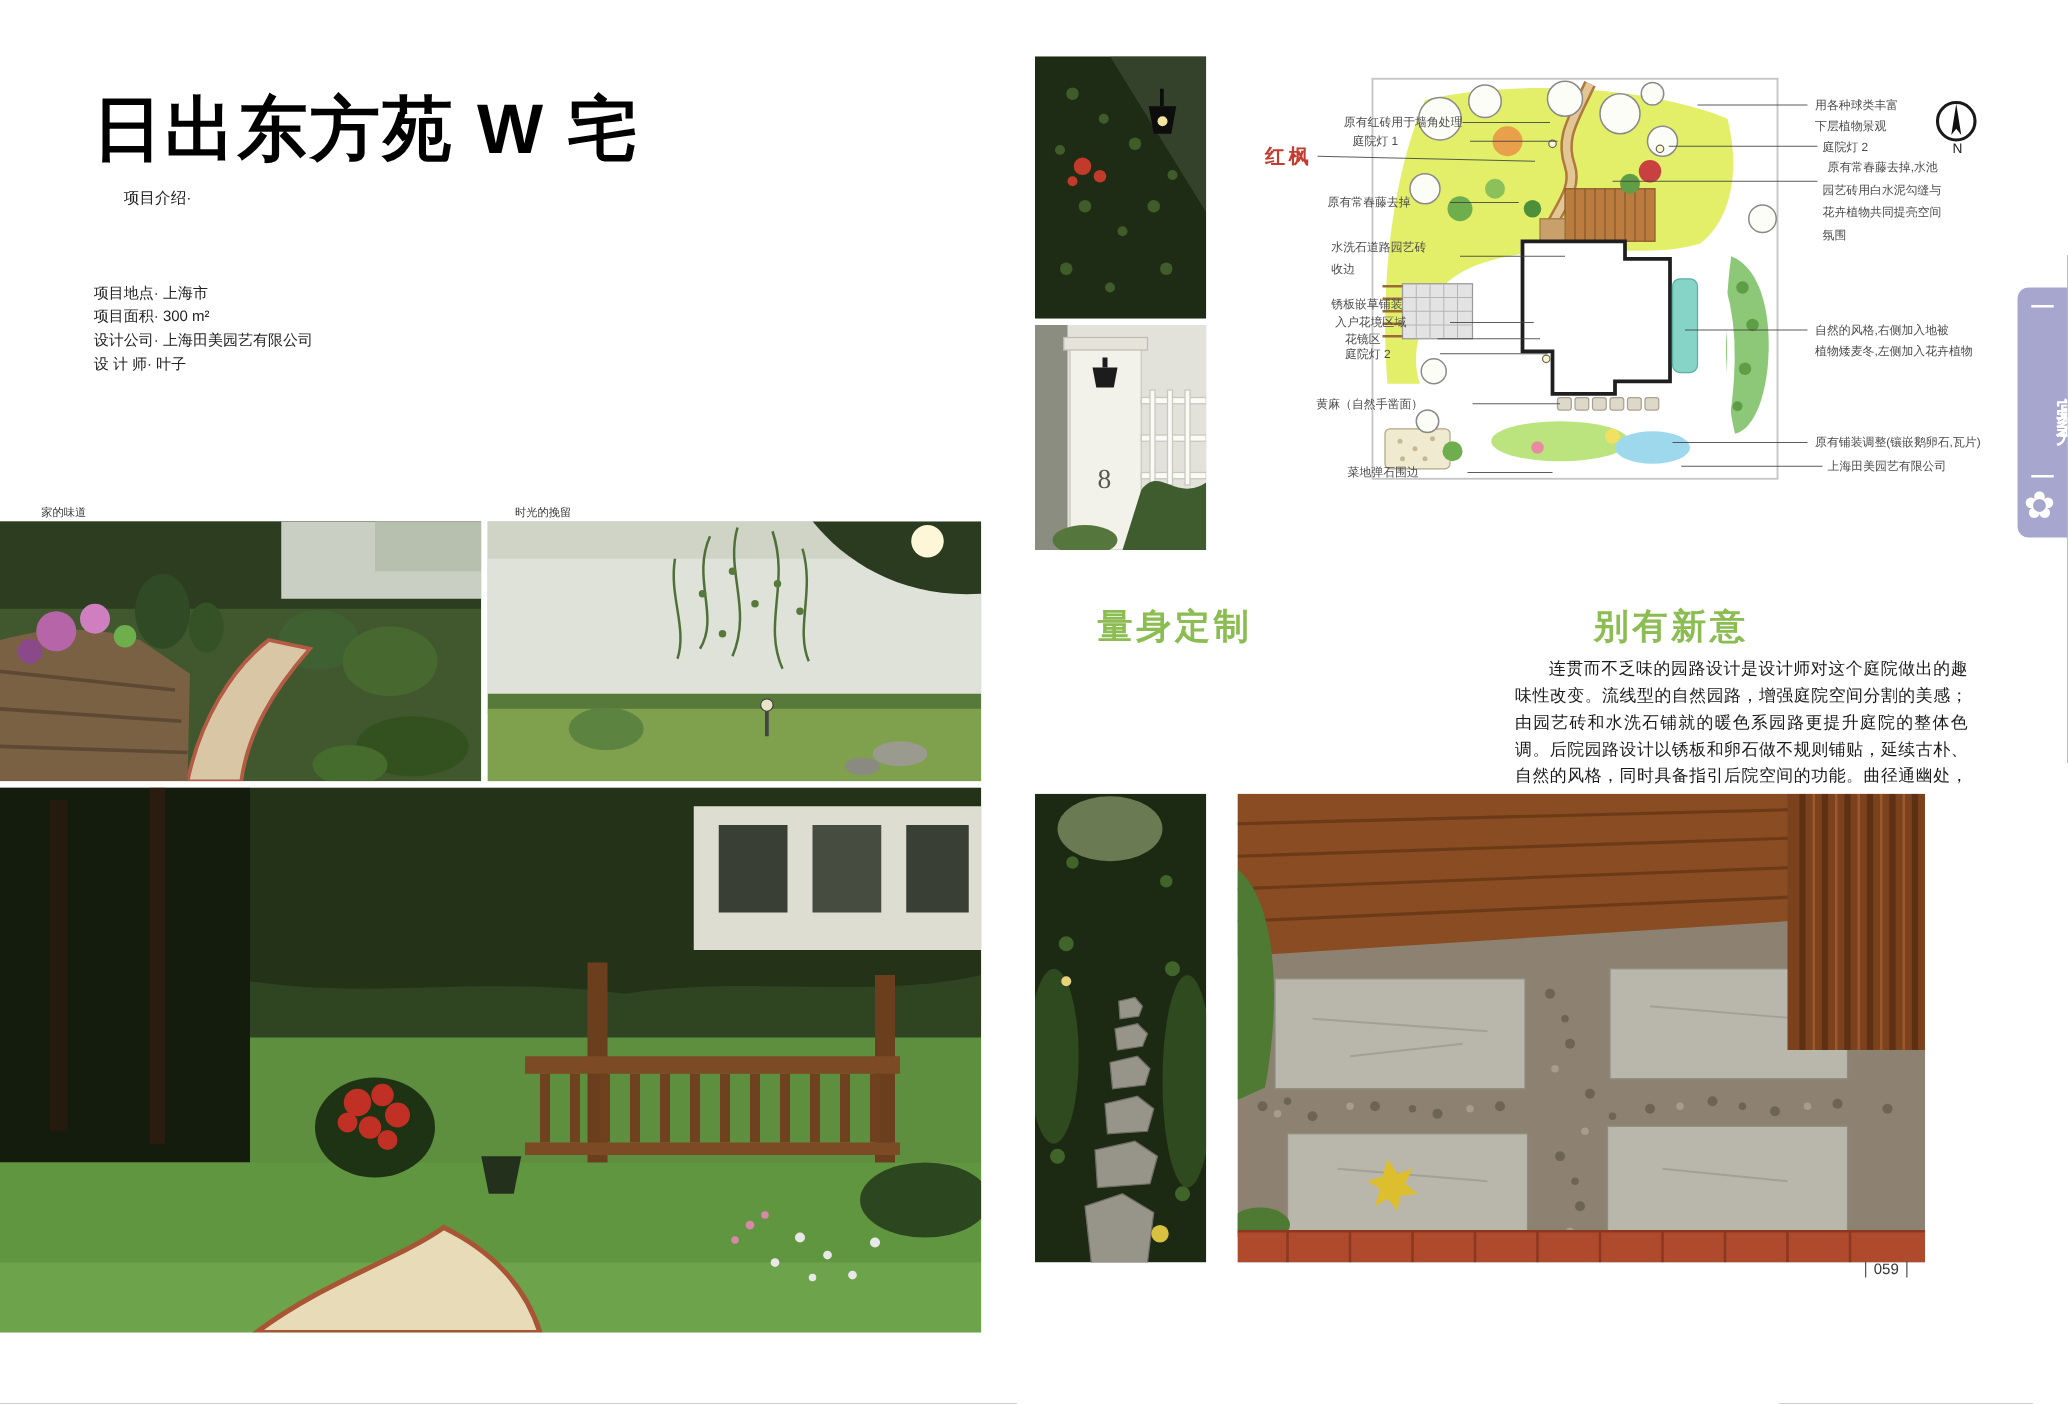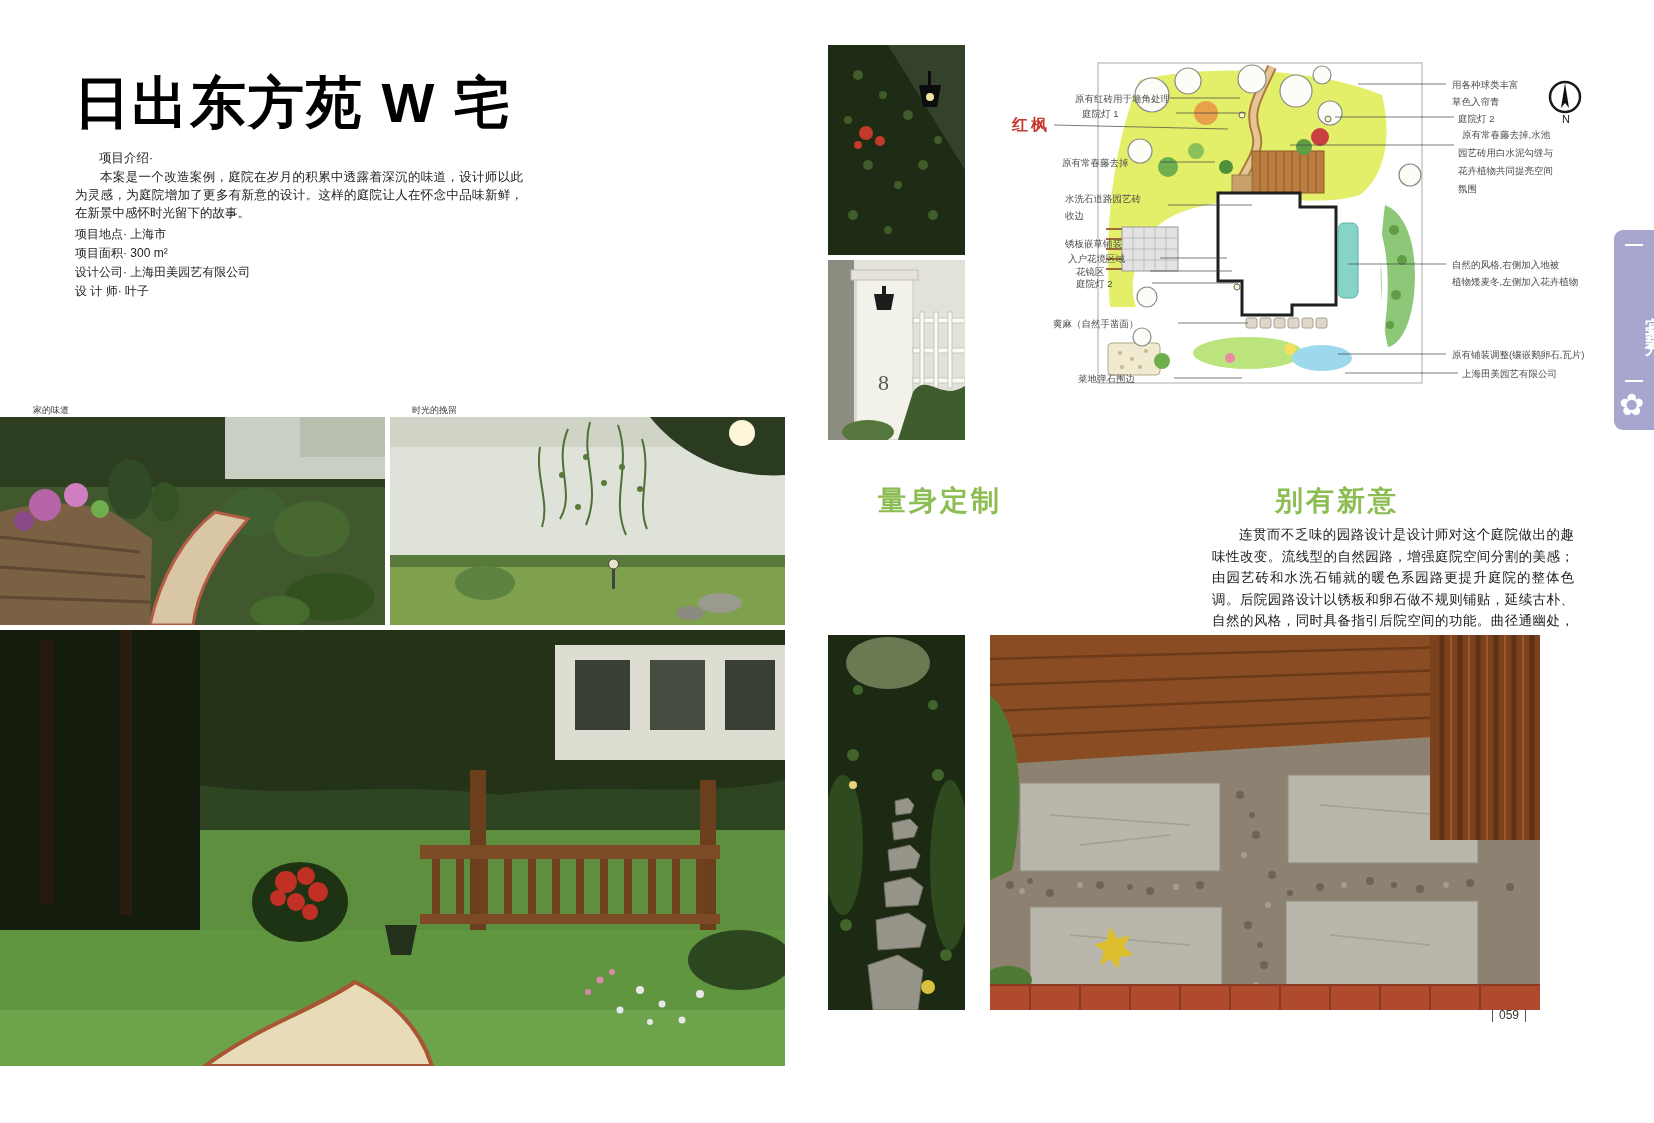--- a/index.html
+++ b/index.html
@@ -33,21 +33,20 @@
   #page-number{left:1492px;top:1008px;display:flex;align-items:center;gap:6px;font-size:12px;color:#333;}
   .pn-bar{display:inline-block;width:1px;height:13px;background:#555;}
 </style>
 </head>
 <body>
 
 <div id="page">
 
   <div class="abs" id="title">日出东方苑 W 宅</div>
   <div class="abs" id="intro-label">项目介绍·</div>
-  <div class="abs" id="intro-body">本案是一个改造案例，庭院在岁月的积累中透露着深沉的味道，设计师以此为灵感，为庭院增加了更多有新意的设计。这样的庭院让人在怀念中品味新鲜，在新景中感怀时光留下的故事。</div>
 
   <div class="abs detail-line" style="top:226px;">项目地点· 上海市</div>
   <div class="abs detail-line" style="top:245px;">项目面积· 300 m²</div>
   <div class="abs detail-line" style="top:264px;">设计公司· 上海田美园艺有限公司</div>
   <div class="abs detail-line" style="top:283px;">设 计 师· 叶子</div>
 
   <div class="abs photo-caption" style="left:33px;top:404px;">家的味道</div>
   <div class="abs photo-caption" style="left:412px;top:404px;">时光的挽留</div>
 
   <div class="abs photo" style="left:0;top:417px;width:385px;height:208px;">
@@ -325,21 +324,21 @@
     <div class="plan-label" style="left:75px;top:138px;">水洗石道路园艺砖</div>
     <div class="plan-label" style="left:75px;top:155px;">收边</div>
     <div class="plan-label" style="left:75px;top:183px;">锈板嵌草铺装</div>
     <div class="plan-label" style="left:78px;top:198px;">入户花境区域</div>
     <div class="plan-label" style="left:86px;top:211px;">花镜区</div>
     <div class="plan-label" style="left:86px;top:223px;">庭院灯 2</div>
     <div class="plan-label" style="left:63px;top:263px;">黄麻（自然手凿面）</div>
     <div class="plan-label" style="left:88px;top:318px;">菜地弹石围边</div>
 
     <div class="plan-label" style="left:462px;top:24px;">用各种球类丰富</div>
-    <div class="plan-label" style="left:462px;top:41px;">草色入帘青</div>
+    <div class="plan-label" style="left:462px;top:41px;">下层植物景观</div>
     <div class="plan-label" style="left:468px;top:58px;">庭院灯 2</div>
     <div class="plan-label" style="left:472px;top:74px;">原有常春藤去掉,水池</div>
     <div class="plan-label" style="left:468px;top:92px;">园艺砖用白水泥勾缝与</div>
     <div class="plan-label" style="left:468px;top:110px;">花卉植物共同提亮空间</div>
     <div class="plan-label" style="left:468px;top:128px;">氛围</div>
     <div class="plan-label" style="left:462px;top:204px;">自然的风格,右侧加入地被</div>
     <div class="plan-label" style="left:462px;top:221px;">植物矮麦冬,左侧加入花卉植物</div>
     <div class="plan-label" style="left:462px;top:294px;">原有铺装调整(镶嵌鹅卵石,瓦片)</div>
     <div class="plan-label" style="left:472px;top:313px;">上海田美园艺有限公司</div>
 

